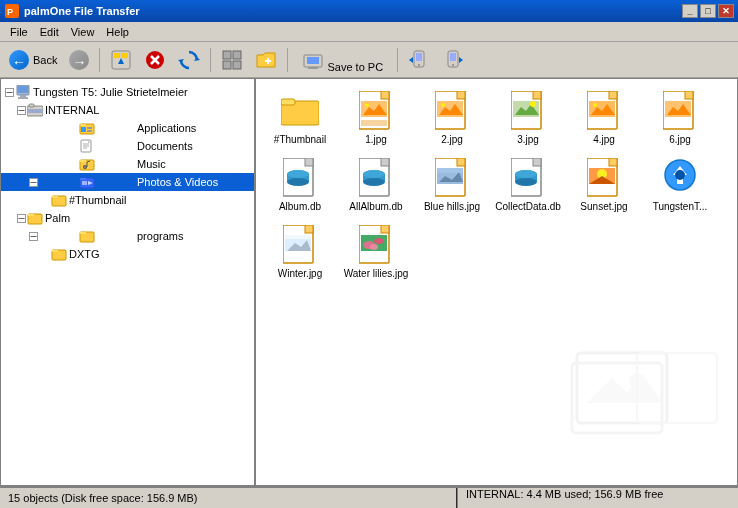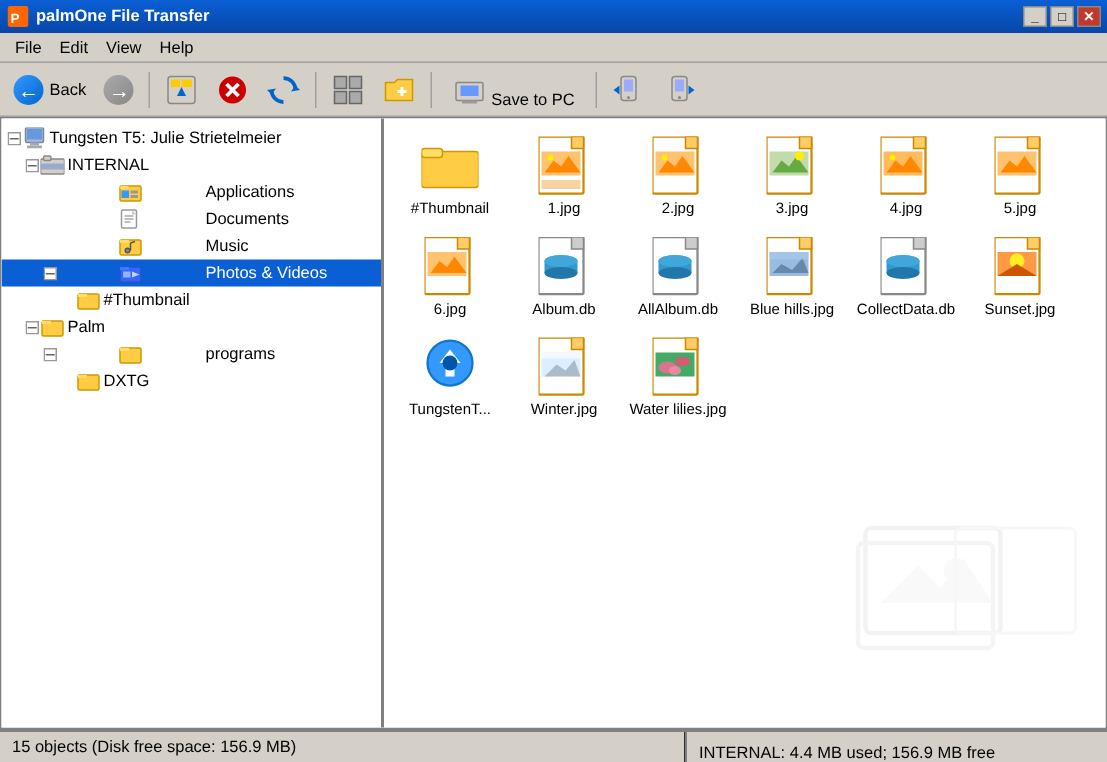--- a/index.html
+++ b/index.html
@@ -218,21 +218,21 @@
       border-right: 2px groove #808080;
       height: 100%;
       display: flex;
       align-items: center;
     }
     .status-right {
       padding: 0 8px;
       width: 280px;
       height: 100%;
       display: flex;
-      align-items: flex-end;
+      align-items: flex-start;
     }
 
     
     .icon-back {
       width: 20px; height: 20px;
       border-radius: 50%;
       background: linear-gradient(135deg, #3399ff, #0066cc);
       display: flex; align-items: center; justify-content: center;
       color: white; font-size: 14px; font-weight: bold;
     }
@@ -587,32 +587,20 @@
           <polygon points="22,0 30,8 22,8" fill="#ffaa33"></polygon>
           <rect x="22" y="0" width="8" height="8" fill="#ffcc66" stroke="#cc8800" stroke-width="1"></rect>
           <rect x="2" y="10" width="26" height="16" fill="#ffaa33" opacity="0.8"></rect>
           <polygon points="4,24 10,16 15,20 20,13 28,24" fill="#ff8800"></polygon>
           <circle cx="8" cy="14" r="2" fill="#ffee00"></circle>
         </svg>
       </div>
       <span class="file-label">4.jpg</span>
     </div>
 
-    <div class="file-item">
-      <div class="file-icon">
-        <svg width="34" height="40" viewBox="0 0 34 40">
-          <rect x="0" y="0" width="30" height="38" rx="1" fill="white" stroke="#cc8800" stroke-width="1.5"></rect>
-          <polygon points="22,0 30,8 22,8" fill="#ffaa33"></polygon>
-          <rect x="22" y="0" width="8" height="8" fill="#ffcc66" stroke="#cc8800" stroke-width="1"></rect>
-          <rect x="2" y="10" width="26" height="16" fill="#ffaa33" opacity="0.7"></rect>
-          <polygon points="4,24 10,16 15,20 20,13 28,24" fill="#ff8800"></polygon>
-        </svg>
-      </div>
-      <span class="file-label">5.jpg</span>
-    </div>
 
     <div class="file-item">
       <div class="file-icon">
         <svg width="34" height="40" viewBox="0 0 34 40">
           <rect x="0" y="0" width="30" height="38" rx="1" fill="white" stroke="#cc8800" stroke-width="1.5"></rect>
           <polygon points="22,0 30,8 22,8" fill="#ffaa33"></polygon>
           <rect x="22" y="0" width="8" height="8" fill="#ffcc66" stroke="#cc8800" stroke-width="1"></rect>
           <rect x="2" y="10" width="26" height="16" fill="#ffaa33" opacity="0.7"></rect>
           <polygon points="4,24 10,16 15,20 20,13 28,24" fill="#ff8800"></polygon>
         </svg>

